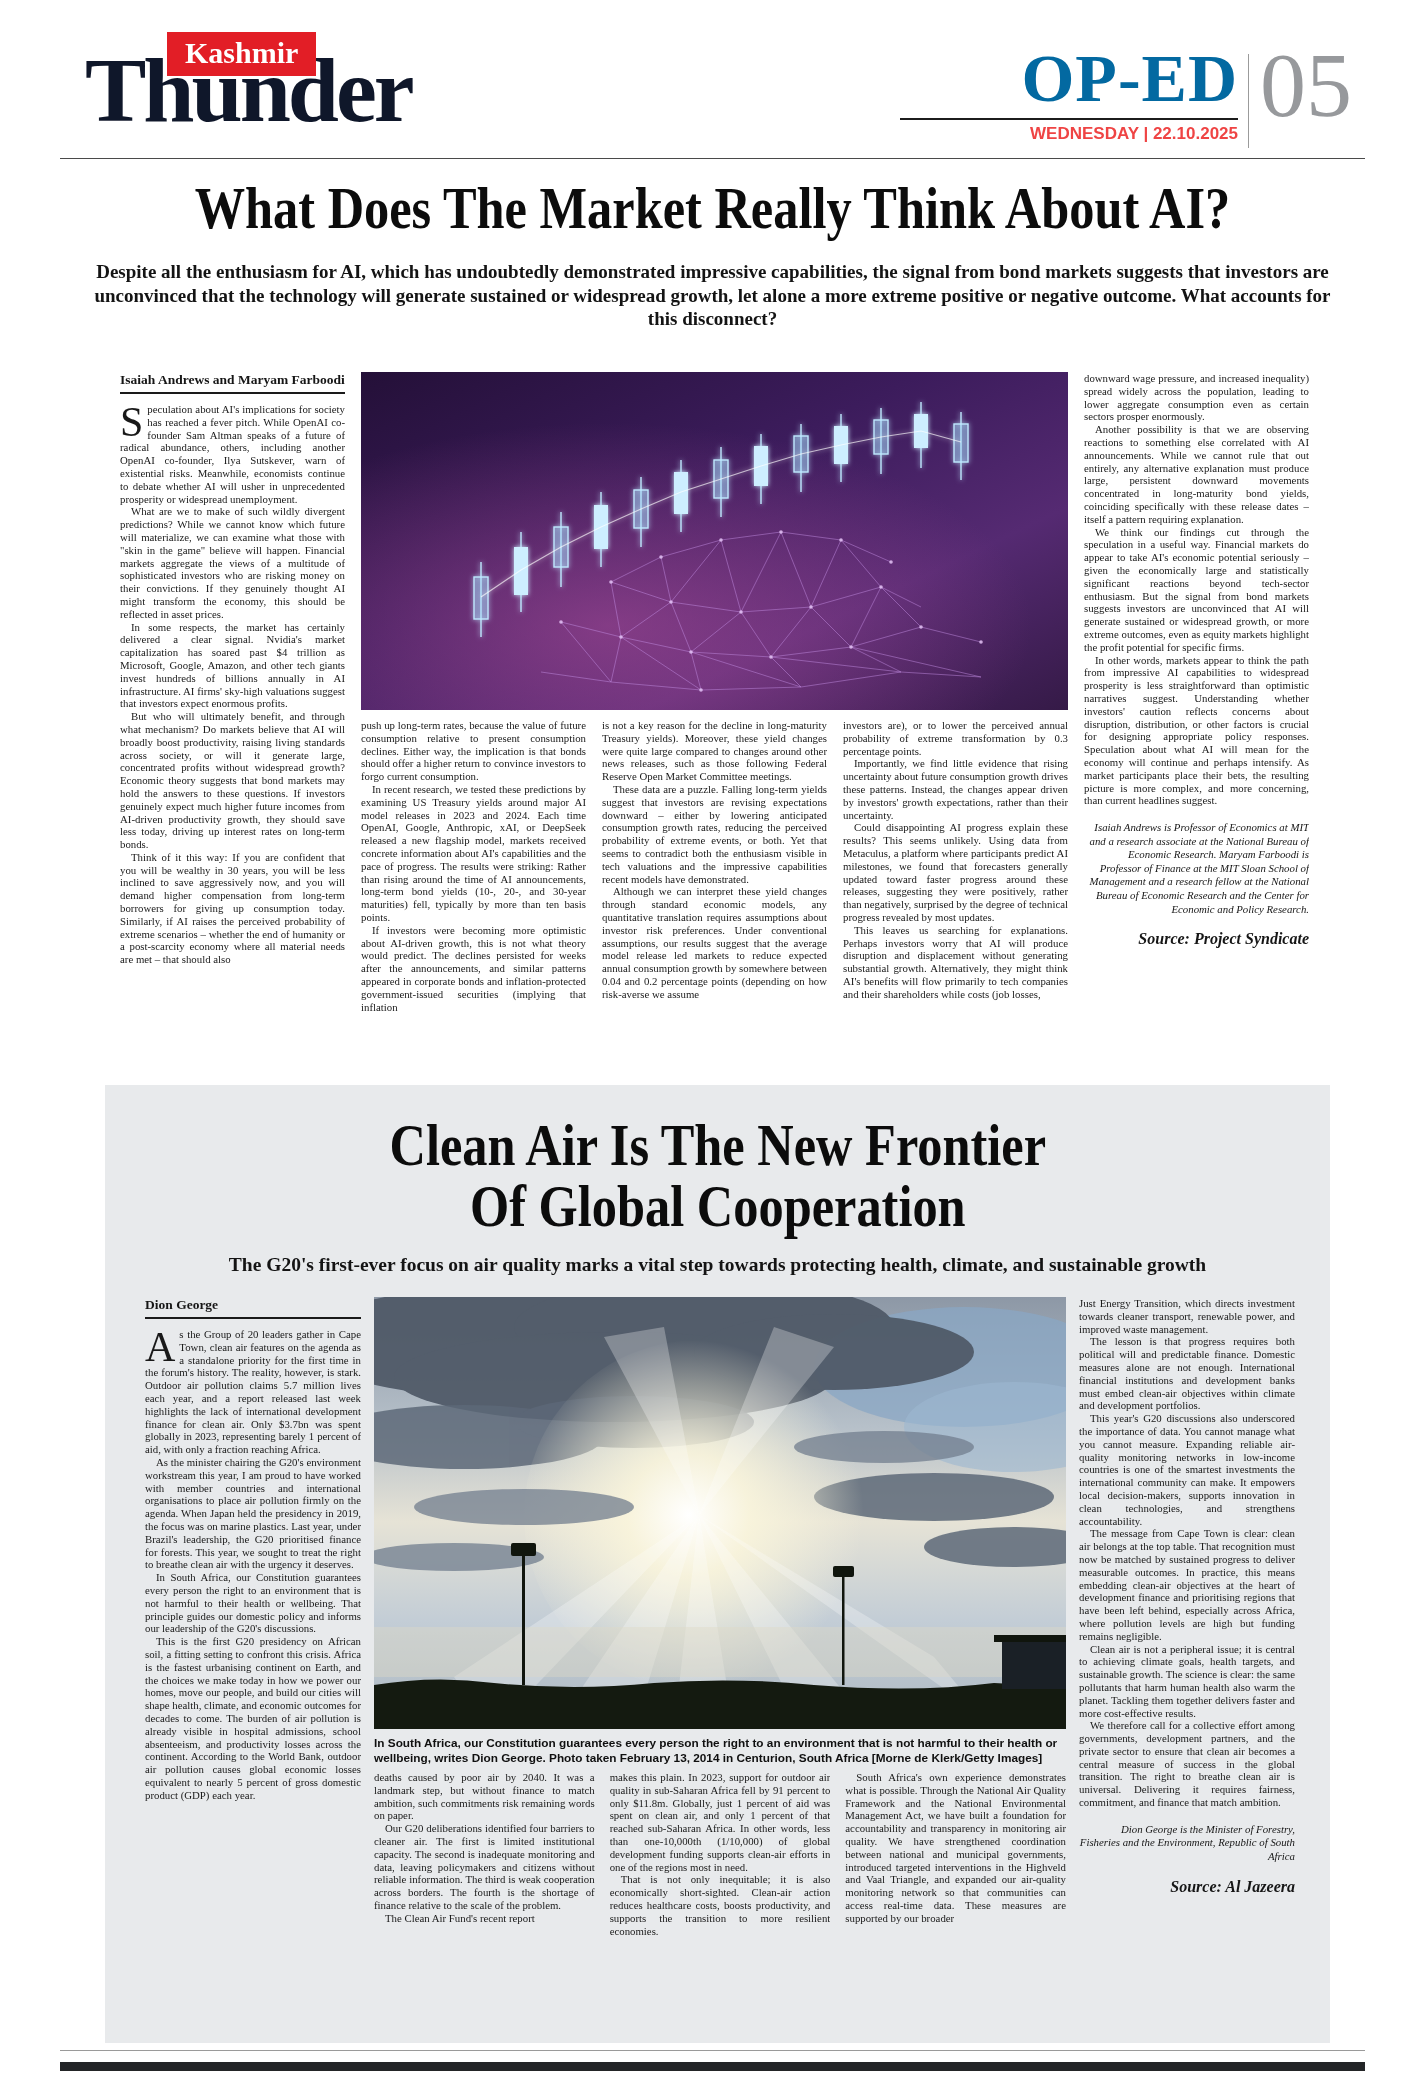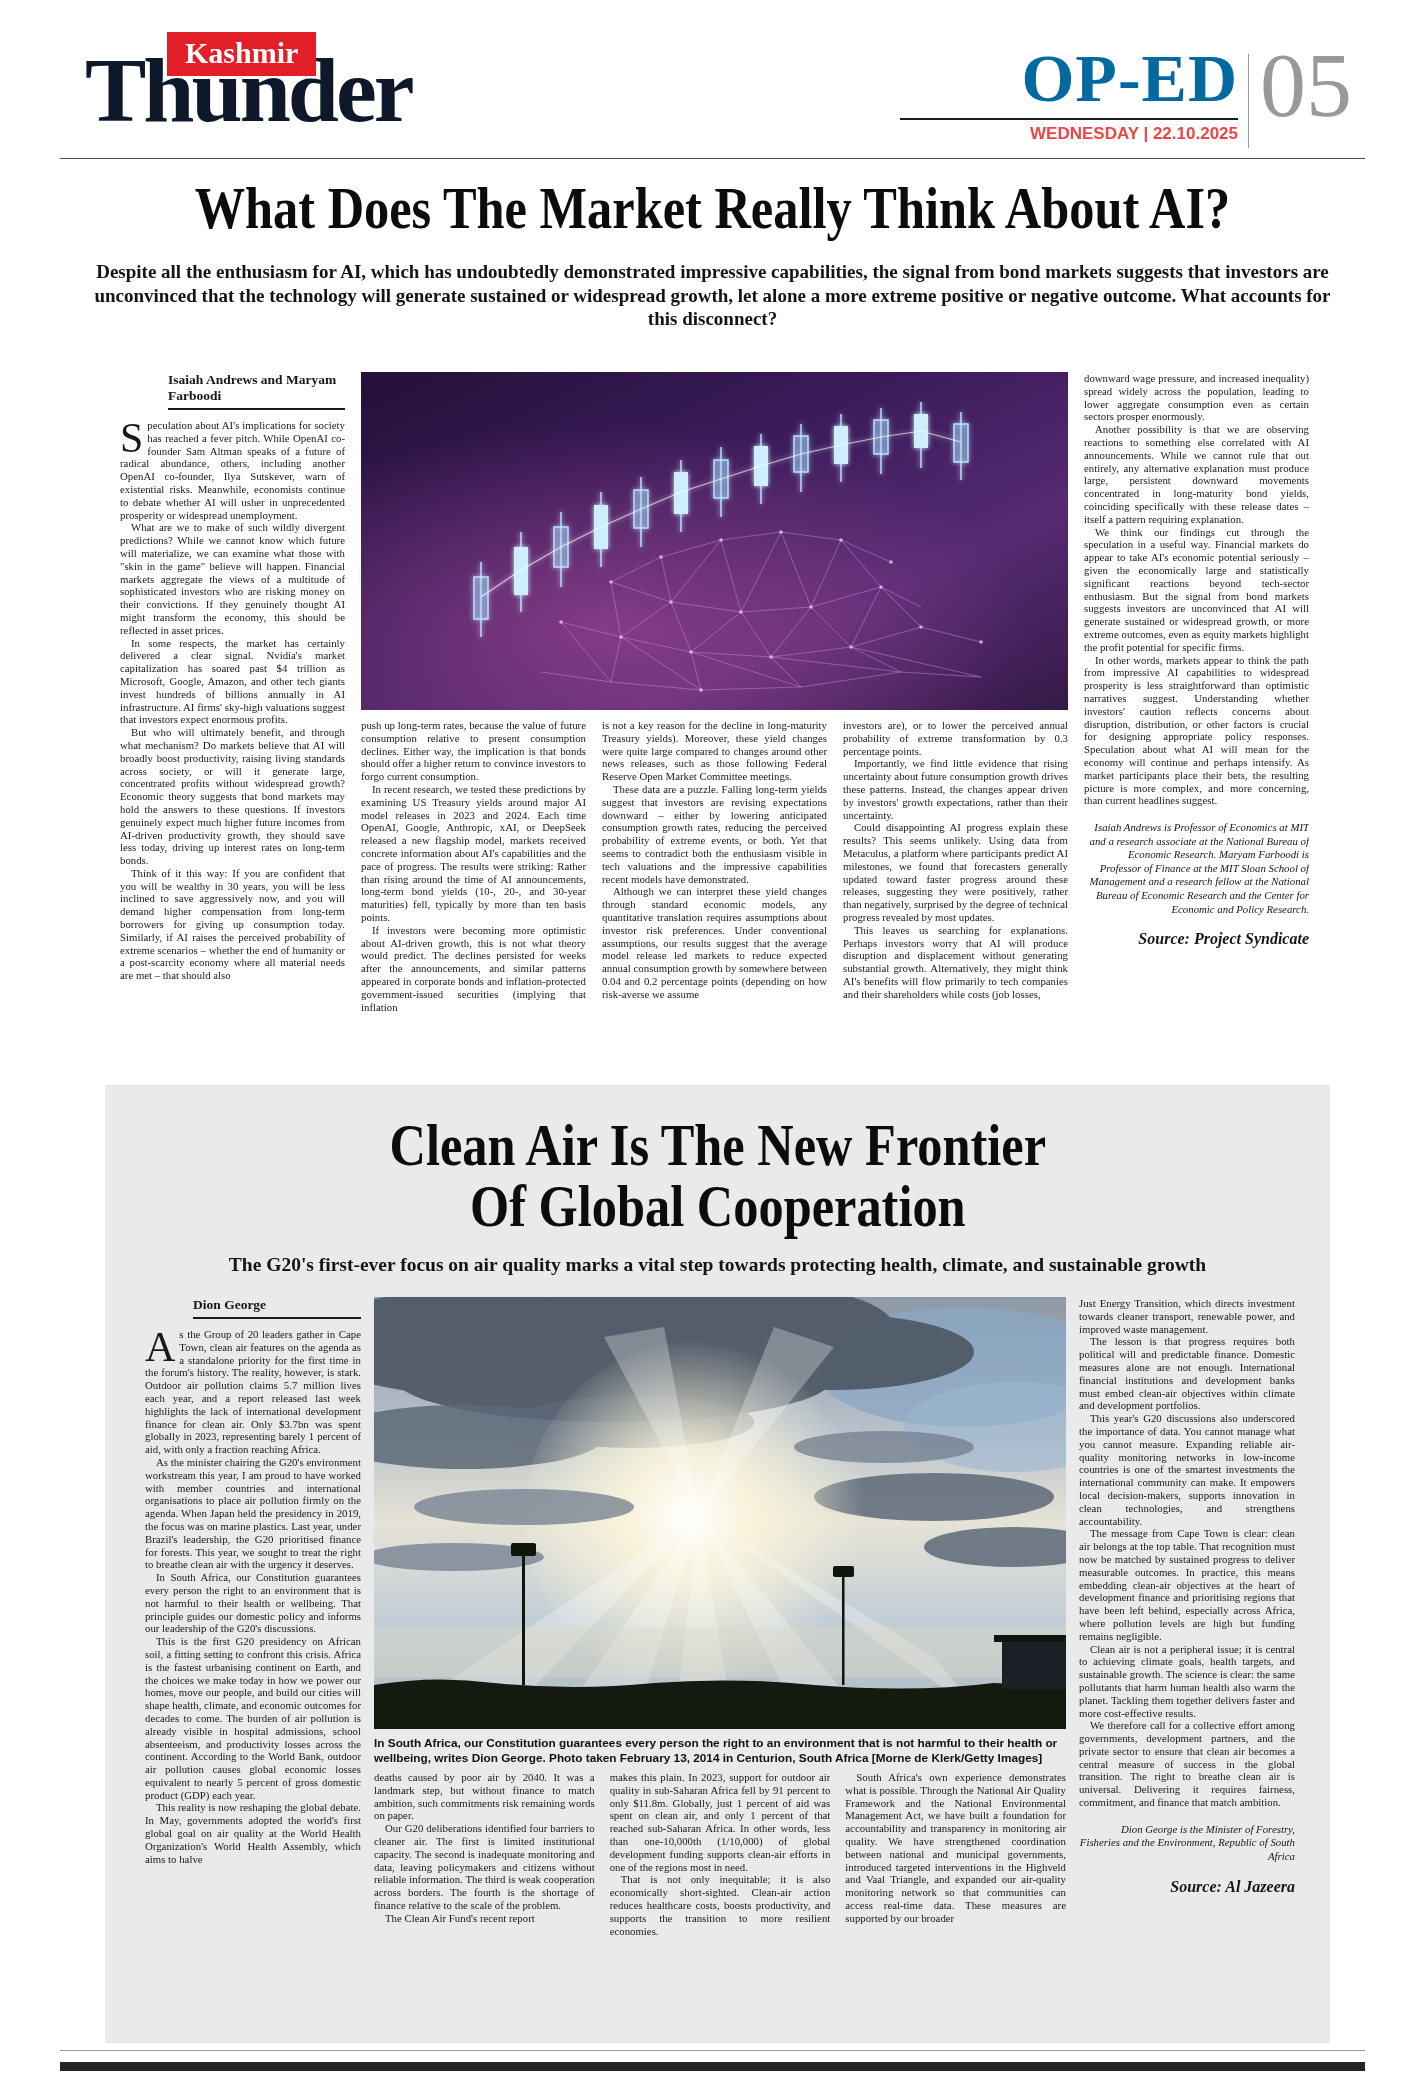--- a/index.html
+++ b/index.html
@@ -17,21 +17,21 @@
   .oped-rule { border:none; border-top:2px solid #1c1c1c; margin:2px 0 4px; }
   .oped-date { font-family:"Liberation Sans","DejaVu Sans",sans-serif; font-weight:700; font-size:17px; color:#ef4444; }
   .page-num-divider { position:absolute; left:1248px; top:54px; width:1px; height:94px; background:#9b9b9b; }
   .page-num { position:absolute; left:1260px; top:30px; font-size:92px; line-height:110px; color:#97999c; font-weight:400; }
   .header-rule { position:absolute; left:60px; right:60px; top:158px; height:1px; background:#4a4a4a; }
 
   
   .condensed { display:inline-block; transform:scaleX(0.84); transform-origin:center; white-space:nowrap; }
   .headline { text-align:center; font-weight:700; color:#0c0c0c; }
   .standfirst { text-align:center; font-weight:600; color:#141414; }
-  .byline { font-weight:700; font-size:13.5px; padding-bottom:4px; border-bottom:2px solid #1a1a1a; margin-bottom:9px;margin-left:48px; }
+  .byline { font-weight:700; font-size:13.5px; padding-bottom:4px; border-bottom:2px solid #1a1a1a; margin-bottom:9px; }
   .para { text-align:justify; font-size:10.8px; line-height:12.8px; color:#191919; }
   .para.indent { text-indent:11px; }
   .para.noindent { text-indent:0; }
   .dropcap { float:left; font-size:42px; line-height:34px; padding:2px 4px 0 0; font-weight:400; }
   .bio { margin-top:14px; font-style:italic; font-weight:500; font-size:10.8px; line-height:13.6px; text-align:right; }
   .src { margin-top:14px; font-style:italic; font-weight:700; font-size:16px; text-align:right; }
   .col { overflow:hidden; }
 
   
   .a1-headline { position:absolute; left:0; right:0; top:176px; font-size:60px; line-height:64px; }
@@ -219,21 +219,20 @@
     <div class="standfirst a2-standfirst">The G20's first-ever focus on air quality marks a vital step towards protecting health, climate, and sustainable growth</div>
 
     <div class="a2-body">
       <div class="col">
         <div class="byline">Dion George</div>
         <div>
             <p class="para noindent"><span class="dropcap">A</span>s the Group of 20 leaders gather in Cape Town, clean air features on the agenda as a standalone priority for the first time in the forum's history. The reality, however, is stark. Outdoor air pollution claims 5.7 million lives each year, and a report released last week highlights the lack of international development finance for clean air. Only $3.7bn was spent globally in 2023, representing barely 1 percent of aid, with only a fraction reaching Africa.</p>
             <p class="para indent">As the minister chairing the G20's environment workstream this year, I am proud to have worked with member countries and international organisations to place air pollution firmly on the agenda. When Japan held the presidency in 2019, the focus was on marine plastics. Last year, under Brazil's leadership, the G20 prioritised finance for forests. This year, we sought to treat the right to breathe clean air with the urgency it deserves.</p>
             <p class="para indent">In South Africa, our Constitution guarantees every person the right to an environment that is not harmful to their health or wellbeing. That principle guides our domestic policy and informs our leadership of the G20's discussions.</p>
             <p class="para indent">This is the first G20 presidency on African soil, a fitting setting to confront this crisis. Africa is the fastest urbanising continent on Earth, and the choices we make today in how we power our homes, move our people, and build our cities will shape health, climate, and economic outcomes for decades to come. The burden of air pollution is already visible in hospital admissions, school absenteeism, and productivity losses across the continent. According to the World Bank, outdoor air pollution causes global economic losses equivalent to nearly 5 percent of gross domestic product (GDP) each year.</p>
-            <p class="para indent">This reality is now reshaping the global debate. In May, governments adopted the world's first global goal on air quality at the World Health Organization's World Health Assembly, which aims to halve</p>
           </div>
       </div>
 
       <div class="a2-mid">
 
         <svg class="a2-image" viewBox="0 0 692 432" preserveAspectRatio="none">
           <defs>
             <linearGradient id="sky" x1="0" y1="0" x2="0" y2="1">
               <stop offset="0" stop-color="#8d98a6"></stop>
                 <stop offset="0.3" stop-color="#b6c0c9"></stop>

